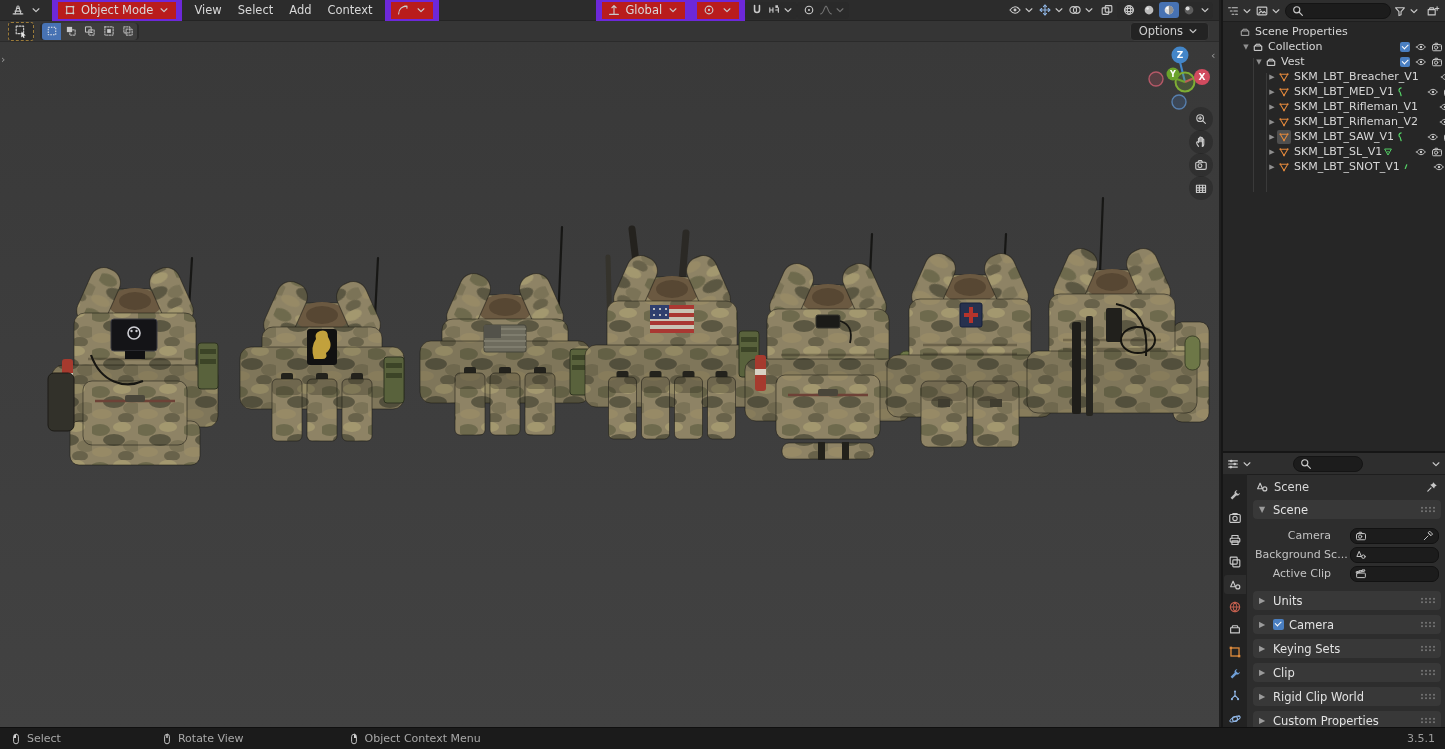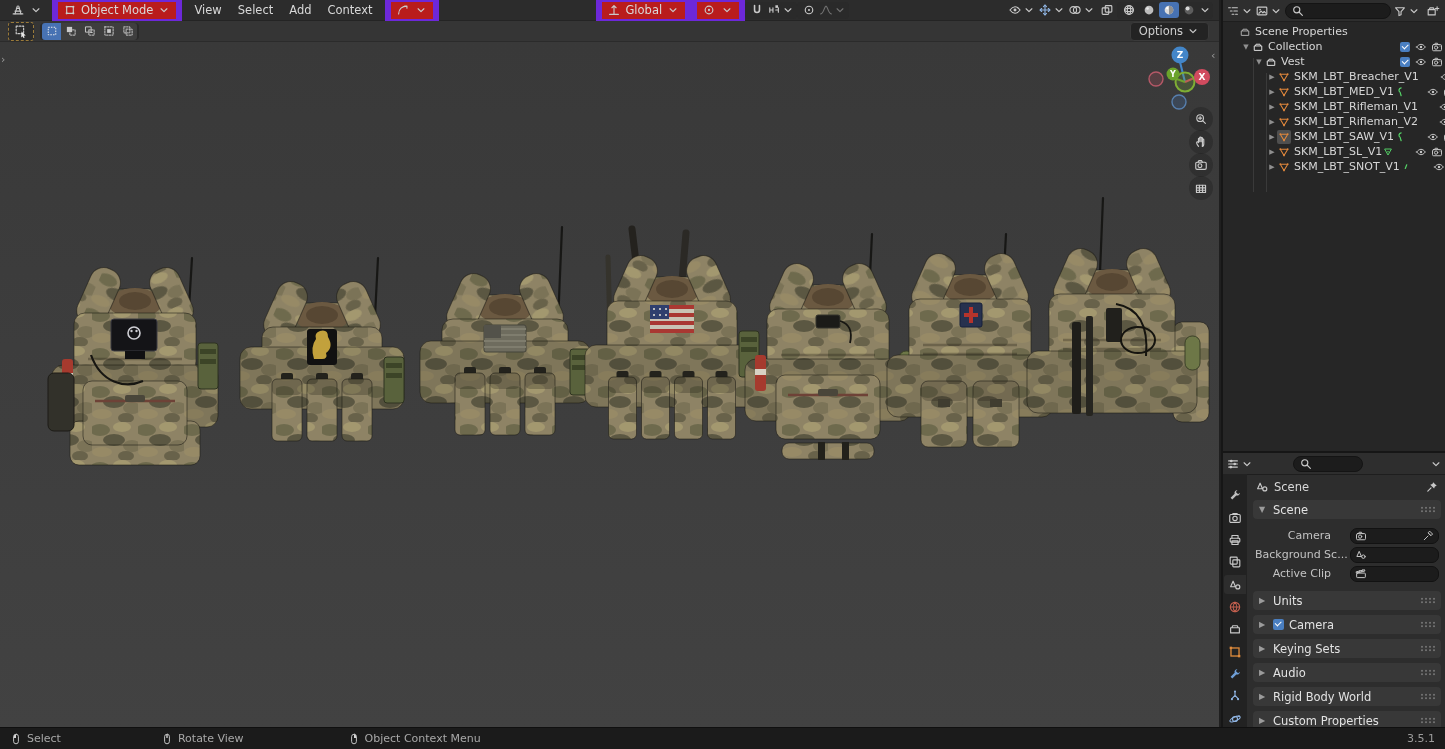--- a/index.html
+++ b/index.html
@@ -1055,26 +1055,26 @@
     <span class="ttl">Camera</span>
               <span class="dots"></span>
             </div>
             <div class="panel">
     <span class="chev">▶</span>
     <span class="ttl">Keying Sets</span>
               <span class="dots"></span>
             </div>
             <div class="panel">
     <span class="chev">▶</span>
-    <span class="ttl">Audio</span>
+    <span class="ttl">Clip</span>
               <span class="dots"></span>
             </div>
             <div class="panel">
     <span class="chev">▶</span>
-    <span class="ttl">Rigid Body World</span>
+    <span class="ttl">Rigid Clip World</span>
               <span class="dots"></span>
             </div>
             <div class="panel">
     <span class="chev">▶</span>
     <span class="ttl">Custom Properties</span>
               <span class="dots"></span>
             </div>
           </div>
       </div>
     </div>

